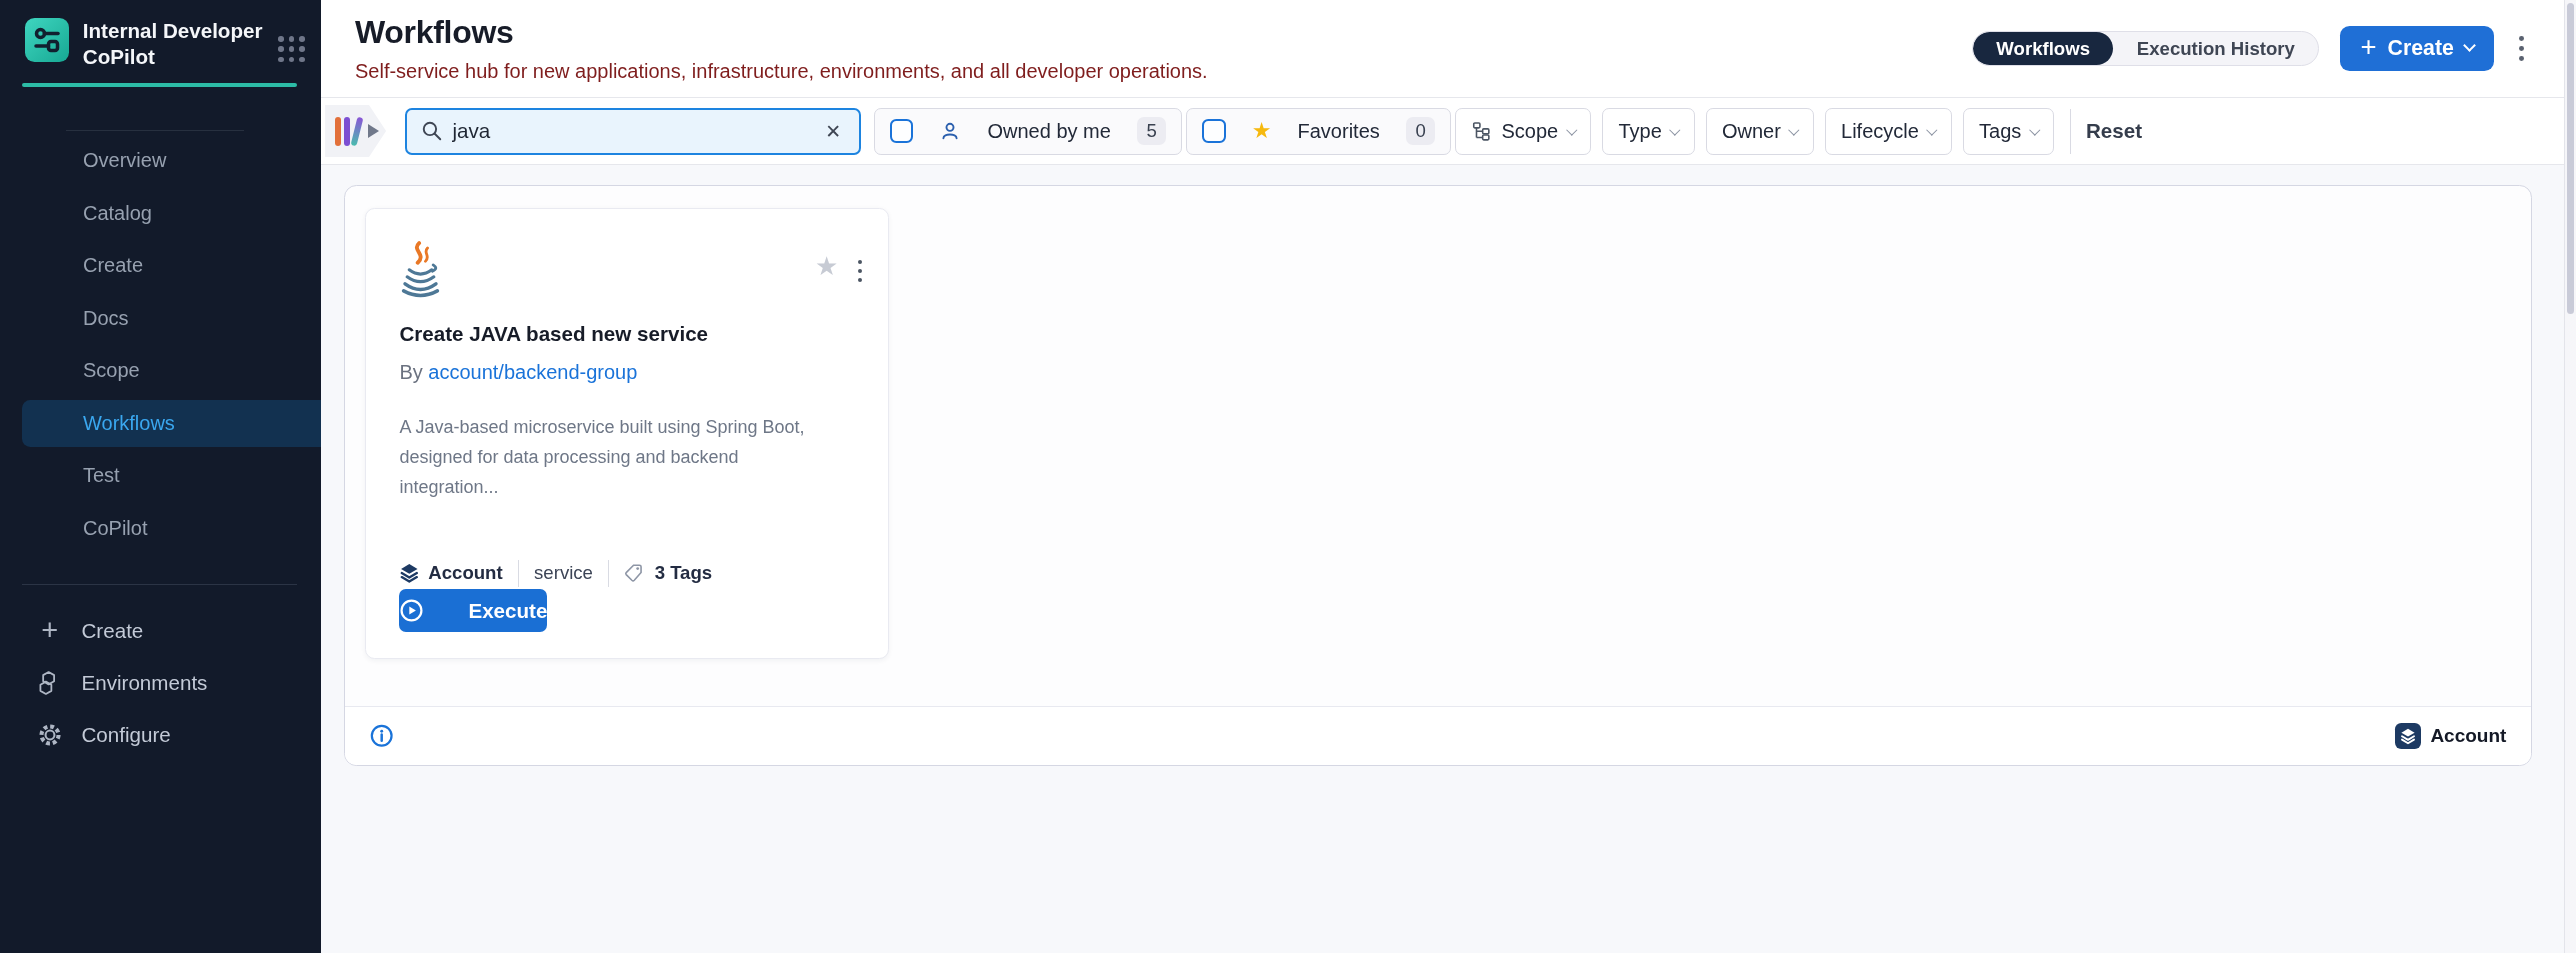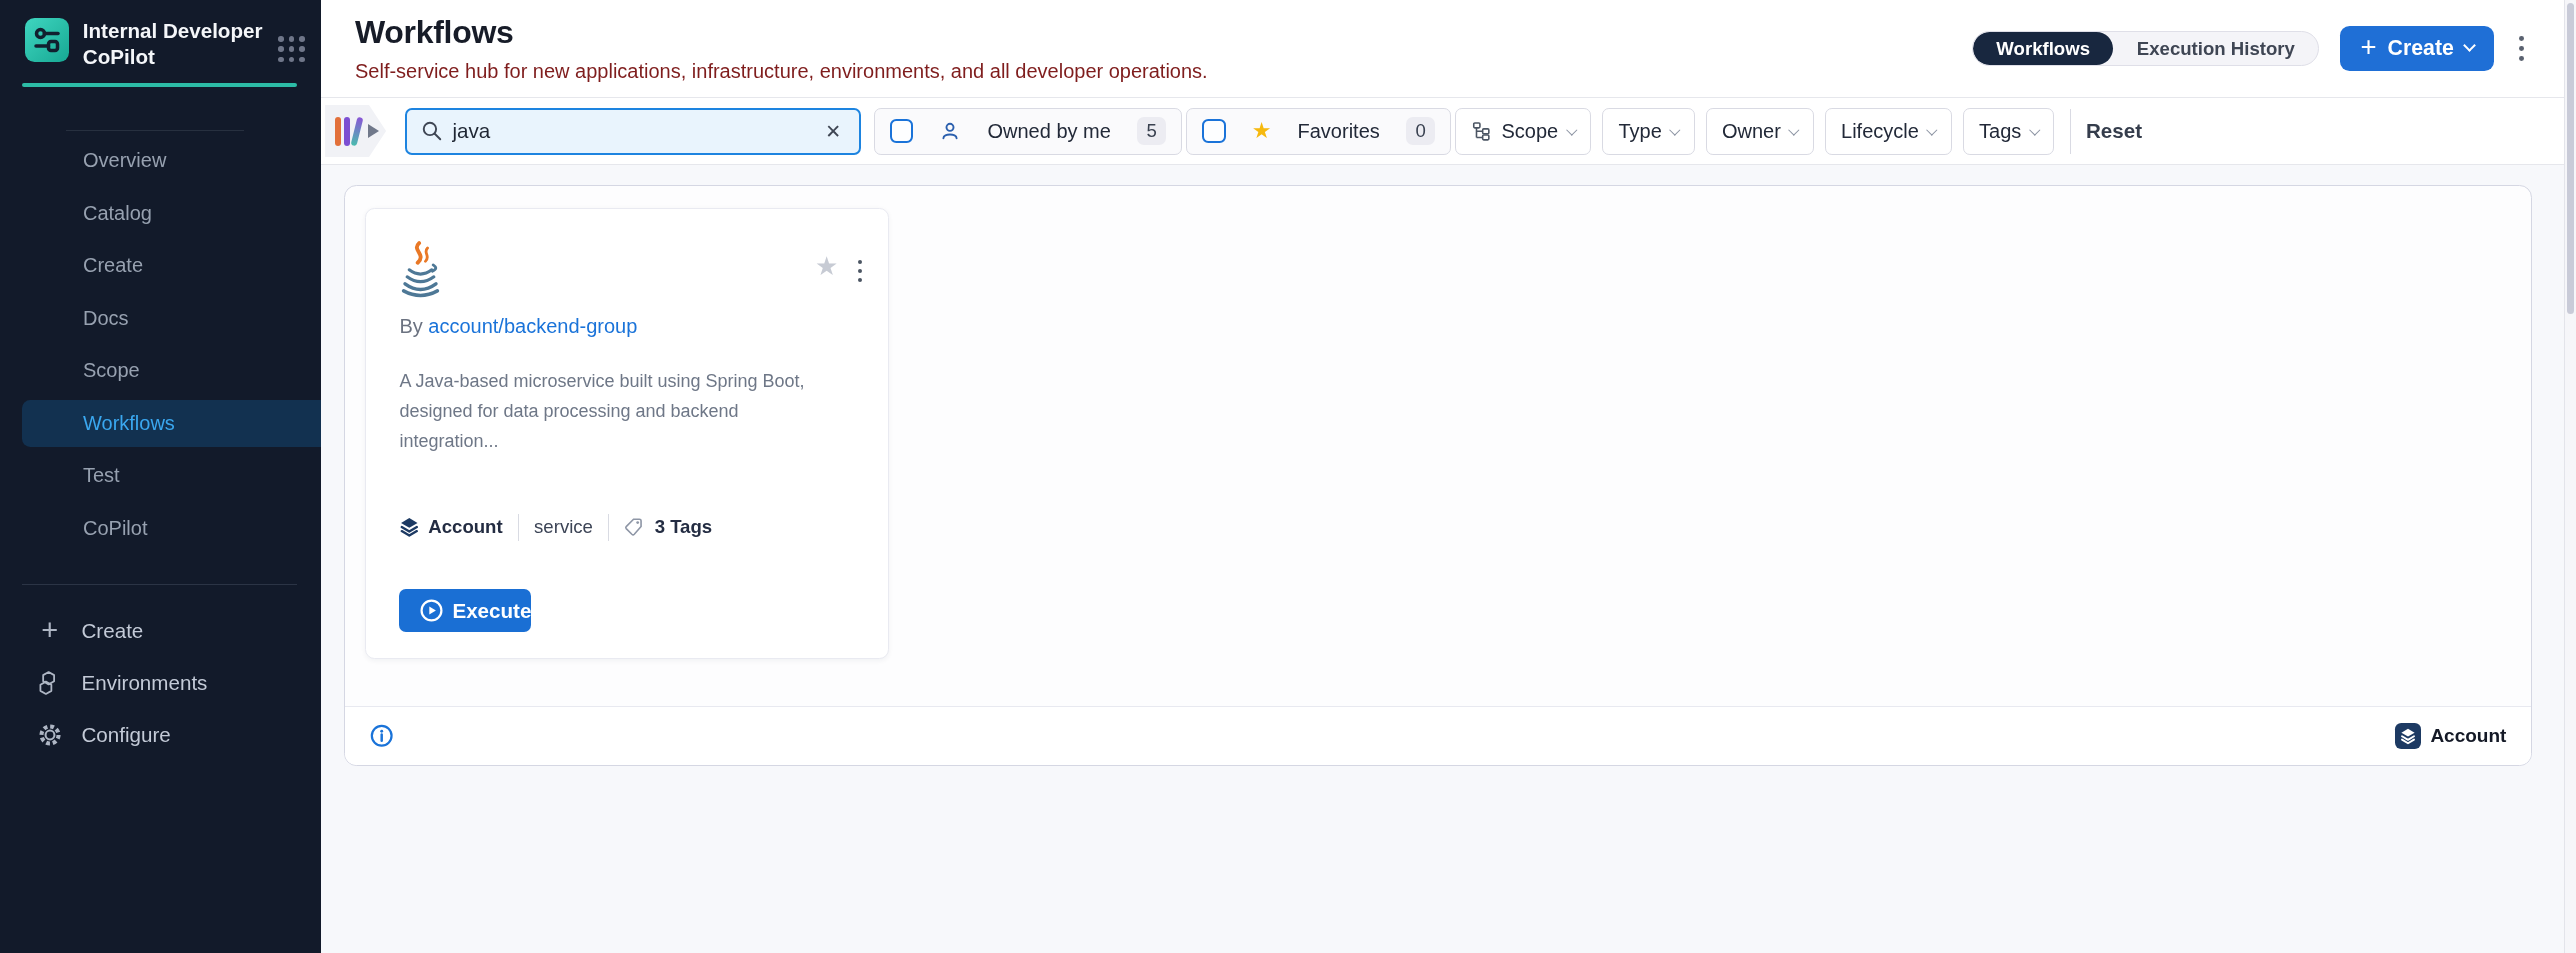--- a/index.html
+++ b/index.html
@@ -95,22 +95,22 @@
   .card-kebab i { width:4.1px; height:4.1px; border-radius:50%; background:#4b5563; }
   .card-title { font-size:20.6px; font-weight:700; color:#171c28; margin-top:22px; }
   .byline { margin-top:15px; font-size:20px; }
   .byline .by { color:#6b7280; }
   .byline a { color:#1a73d9; text-decoration:none; cursor:pointer; }
   .card-desc { margin-top:27.5px; font-size:18px; line-height:30px; color:#6e7787; max-width:440px; }
   .meta-row { margin-top:58px; display:flex; align-items:center; }
   .meta-label { font-size:18.6px; font-weight:700; color:#232c42; margin-left:8.3px; }
   .meta-type { font-size:18.6px; color:#3c4456; }
   .meta-div { width:1.4px; height:27.5px; background:#d9dbe3; margin:0 15px; }
-  .execute-btn { margin-top:auto; width:132px; height:43px; background:#1a6fd4; border:none; border-radius:6.9px;
-                 color:#fff; font-size:20.6px; font-weight:700; display:flex; align-items:center; justify-content:flex-end;
+  .execute-btn { margin-top:auto; width:148px; height:43px; background:#1a6fd4; border:none; border-radius:6.9px;
+                 color:#fff; font-size:20.6px; font-weight:700; display:flex; align-items:center; justify-content:space-between;
                  gap:8.3px; cursor:pointer; font-family:"Liberation Sans",sans-serif; }
   .panel-footer { height:59px; border-top:1.4px solid #e8e9f0; background:#fff;
                   display:flex; align-items:center; justify-content:space-between; padding:0 25px; }
   .account-badge { display:flex; align-items:center; gap:9.6px; }
   .account-icon { width:26px; height:26px; border-radius:6.2px; background:#1d3a63; display:flex; align-items:center; justify-content:center; }
   .account-label { font-size:19px; font-weight:700; color:#141926; }
 
   
   .scrollbar { position:absolute; right:0; top:0; width:12.4px; height:954px; background:#f6f6f9; border-left:1.4px solid #e3e4ea; }
   .scroll-thumb { position:absolute; top:2.8px; left:2.1px; width:7.6px; height:311px; background:#c9cbd8; border-radius:4.1px; }
@@ -290,20 +290,21 @@
               <path d="M8 61 q22 16 44 0" stroke="#4e7896" stroke-width="5" stroke-linecap="round"></path>
               <path d="M6 71 q24 13 48 0" stroke="#4e7896" stroke-width="5" stroke-linecap="round"></path>
             </svg>
             <span class="card-star">★</span>
             <span class="card-kebab">
                 <i></i>
                 <i></i>
                 <i></i>
               </span>
 
+            <div class="card-title">Create JAVA based new service</div>
             <div class="byline">
               <span class="by">By</span>
               <a>account/backend-group</a>
             </div>
             <div class="card-desc">A Java-based microservice built using Spring Boot, designed for data processing and backend integration...</div>
 
             <div class="meta-row">
               <svg width="20.6" height="22" viewBox="0 0 30 30">
                 <path d="M15 2 L27 9 15 16 3 9 Z" fill="#1d3a63"></path>
                 <path d="M4 15 l11 6.5 L26 15" stroke="#1d3a63" stroke-width="3.4" fill="none" stroke-linecap="round" stroke-linejoin="round"></path>

